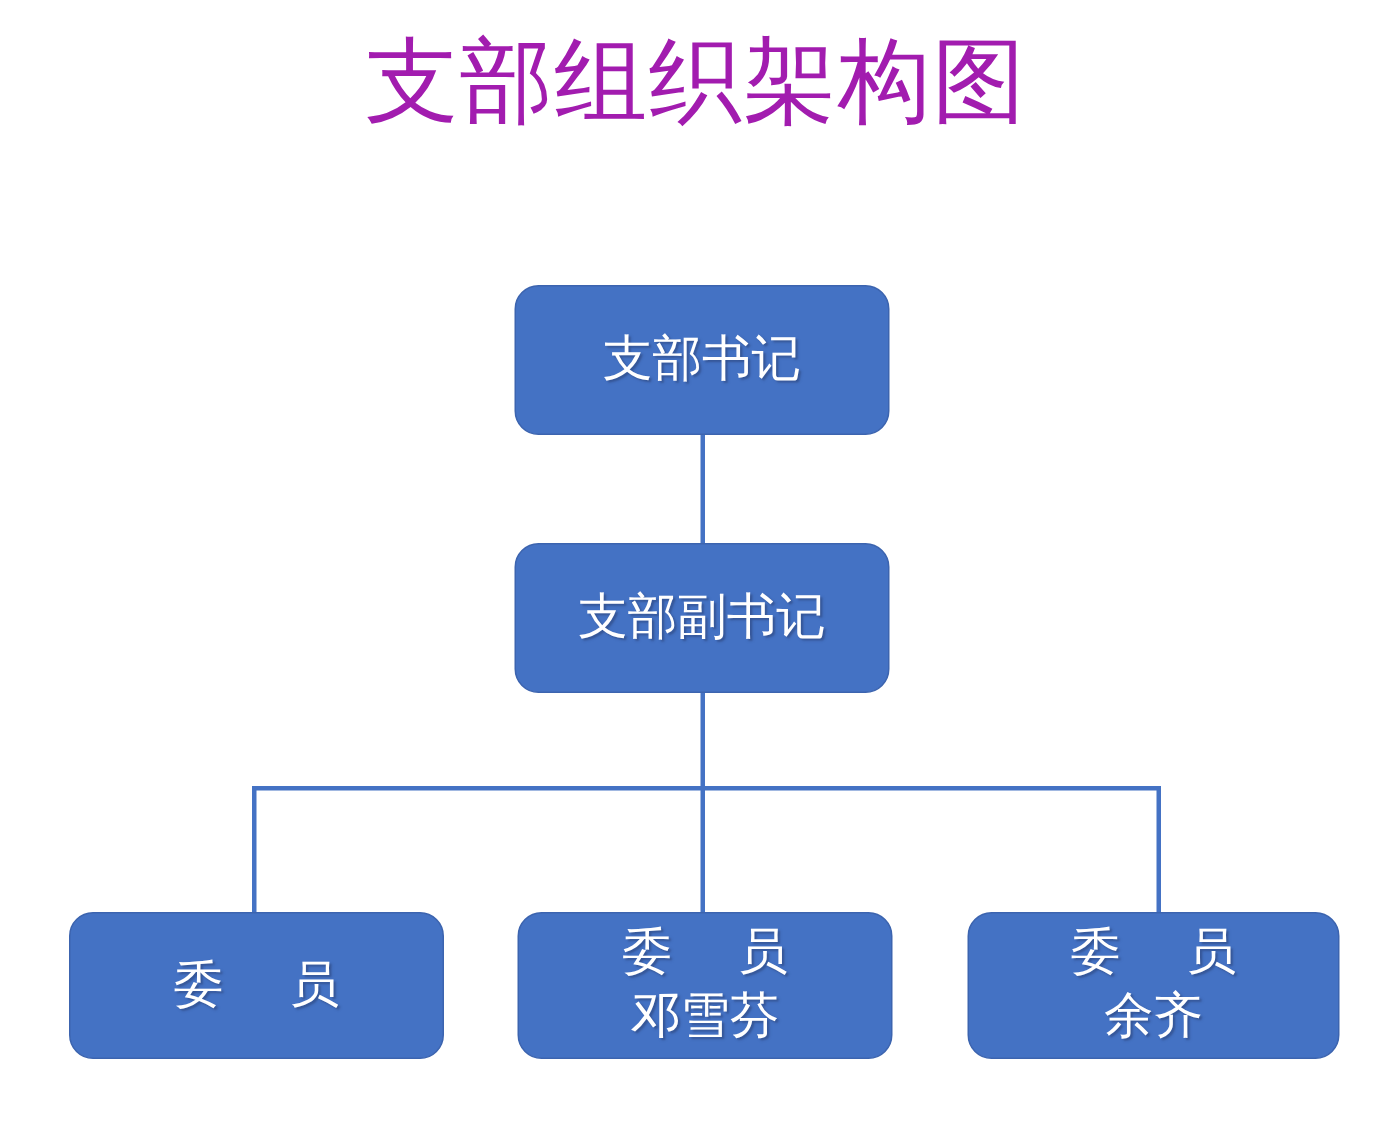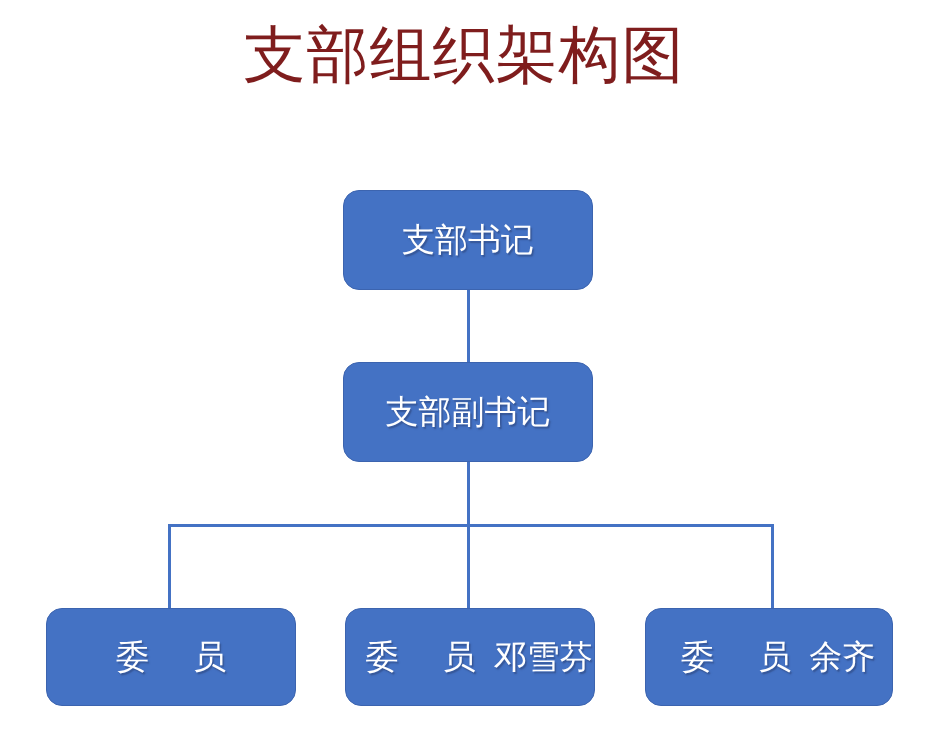--- a/index.html
+++ b/index.html
@@ -19,41 +19,42 @@
   
   .chart-title {
     position: absolute;
     left: 0;
     top: 14px;
     width: 928px;
     text-align: center;
     font-family: "Liberation Serif", "DejaVu Serif", serif;
     font-size: 62px;
     line-height: 82px;
-    color: #7f1d1d;
+    color: #a21caf;
     letter-spacing: 1px;
     white-space: nowrap;
   }
 
   
   .line {
     position: absolute;
     background: #4472C4;
   }
   .line-v { width: 3px; }
   .line-h { height: 3px; }
 
   
   .node {
     position: absolute;
     box-sizing: border-box;
     background: #4472C4;
     border: 1px solid #3C64AF;
     border-radius: 16px;
     display: flex;
+    flex-direction: column;
     align-items: center;
     justify-content: center;
     color: #ffffff;
     font-family: "Liberation Serif", "DejaVu Serif", serif;
     font-size: 33px;
     line-height: 43px;
     text-shadow: 1.5px 1.5px 1.5px rgba(40,60,110,0.55);
     white-space: nowrap;
   }
   .node .ln { display: block; }

